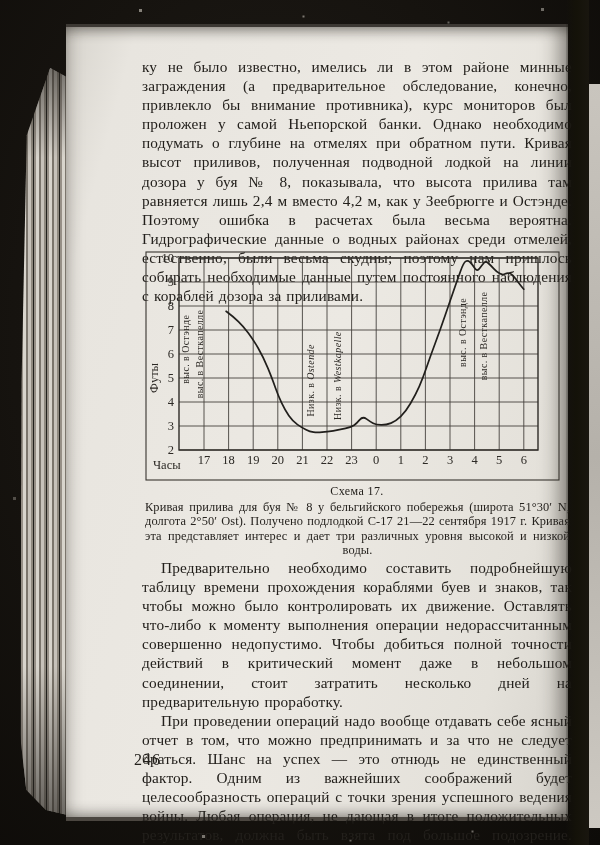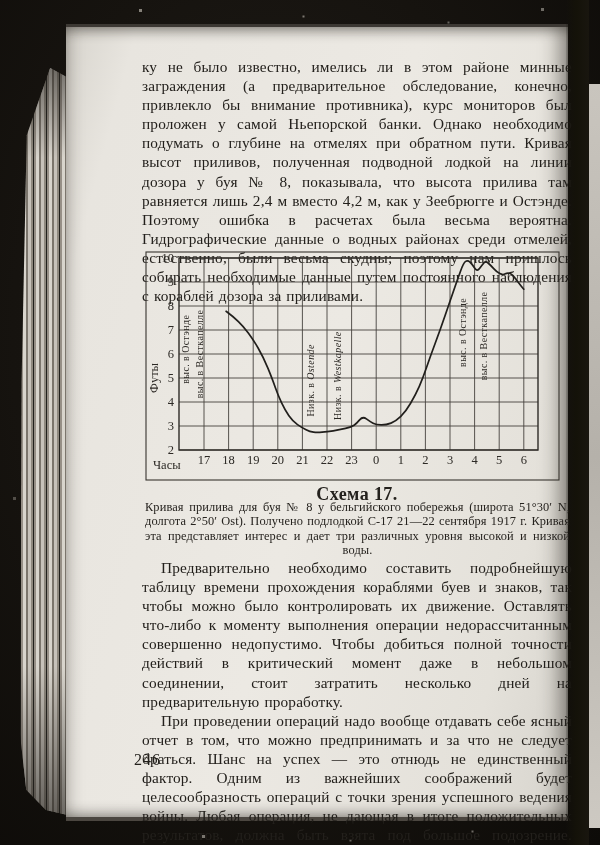--- a/index.html
+++ b/index.html
@@ -26,21 +26,21 @@
   .binding-shadow{position:absolute;left:566px;top:0;width:23px;height:845px;
     background:linear-gradient(90deg, rgba(18,16,13,.15) 0%, #141209 45%, #19160f 100%);}
   .adjacent-edge{position:absolute;left:589px;top:84px;width:11px;height:744px;
     background:linear-gradient(180deg,#c9c5be 0%, #b5b1aa 50%, #cdc9c2 100%);}
   
   .tx{position:absolute;color:#23201c;font-size:15.3px;line-height:19.1px;text-align:justify;
       letter-spacing:.15px;word-spacing:1px;}
   .tx p{margin:0;}
   .tx p.ind{text-indent:19px;}
   .cap-title{position:absolute;left:76px;top:457px;width:430px;text-align:center;
-      font-weight:bold;font-size:18px;color:#24211d;letter-spacing:.4px;}
+      font-weight:normal;font-size:12px;color:#24211d;letter-spacing:.4px;}
   .caption{position:absolute;left:79px;top:473px;width:425px;font-size:12.4px;line-height:14.3px;
       color:#26231f;text-align:justify;text-align-last:center;letter-spacing:.1px;}
   .pagenum{position:absolute;left:68px;top:724px;font-size:16px;color:#23201c;letter-spacing:1px;}
   
   .fig{position:absolute;left:79px;top:224px;width:415px;height:233px;}
   svg text{fill:#2c2925;font-family:"Liberation Serif", serif;}
   .grid{stroke:#45423d;stroke-width:.9;}
   .plotbox{fill:none;stroke:#2e2b27;stroke-width:1.4;}
   .outer{fill:none;stroke:#37342f;stroke-width:1.1;}
   .curve{fill:none;stroke:#211f1c;stroke-width:1.7;stroke-linecap:round;stroke-linejoin:round;}

